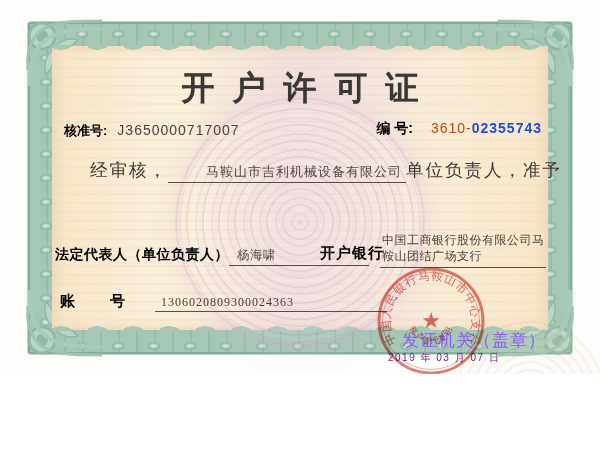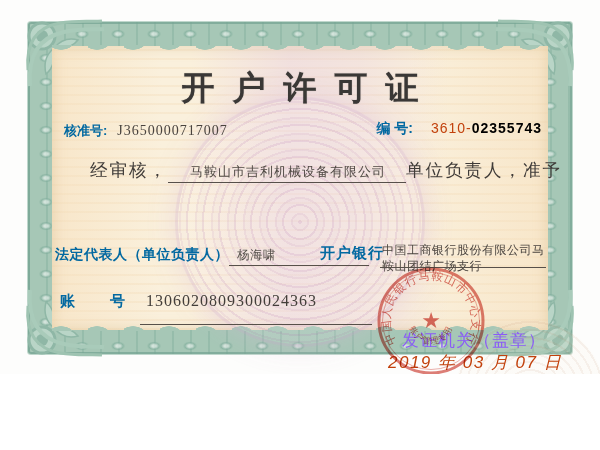--- a/index.html
+++ b/index.html
@@ -56,57 +56,57 @@
   .corner.bl{bottom:12px;left:20px;transform:scaleY(-1);}
   .corner.br{bottom:12px;right:20px;transform:scale(-1,-1);}
   
   .t{position:absolute;white-space:nowrap;}
   .title{
     top:66px;left:0;width:100%;text-align:center;
     font-family:"Liberation Serif","DejaVu Serif",serif;
     font-size:33px;font-weight:bold;letter-spacing:18px;text-indent:18px;
     color:#3a3836;text-shadow:0 0 1px rgba(58,56,54,.4);
   }
-  .lbl{font-weight:bold;color:#0369a1;}
-  .serif-val{font-family:Liberation Serif, serif;color:#4a443f;text-align:right;}
+  .lbl{font-weight:bold;color:#000000;}
+  .serif-val{font-family:Liberation Sans, sans-serif;color:#4a443f;text-align:right;}
   .approval{top:122px;left:64px;font-size:13px;}
   .approval .serif-val{font-size:14px;letter-spacing:1px;margin-left:10px;}
   .serial{top:120px;right:58px;font-size:14px;}
-  .serial .num-red{color:#000000;font-weight:bold;letter-spacing:1px;}
+  .serial .num-red{color:#1d4ed8;font-weight:bold;letter-spacing:1px;}
   .serial .pre{color:#c2410c;letter-spacing:1px;margin-left:14px;}
   .review{top:158px;left:90px;font-size:17.5px;letter-spacing:2px;color:#3f3b38;}
   .company-line{
     display:inline-block;min-width:228px;border-bottom:1.5px solid #57504a;
     font-family:"Liberation Serif","DejaVu Serif",serif;
-    font-size:13px;letter-spacing:1px;color:#4f4944;text-align:center;
+    font-size:13px;letter-spacing:1px;color:#4f4944;text-align:right;
     vertical-align:baseline;padding:0 4px 1px 6px;
   }
   .review2{top:194px;left:52px;font-size:17.5px;letter-spacing:2.5px;color:#3f3b38;}
   .legalrep{top:246px;left:55px;font-size:14px;letter-spacing:.5px;}
   .name-line{
     display:inline-block;min-width:128px;border-bottom:1.5px solid #57504a;
     font-family:"Liberation Serif","DejaVu Serif",serif;
     font-size:12.5px;color:#55504b;padding:0 4px 1px 8px;
   }
   .bank{top:244px;left:320px;font-size:15px;}
   .bank .lbl{letter-spacing:1px;}
   .bank-val{
     position:absolute;top:232px;left:382px;width:166px;white-space:normal;
-    font-size:12px;line-height:16px;color:#4a443f;letter-spacing:.5px;margin-top:10px;
+    font-size:12px;line-height:16px;color:#4a443f;letter-spacing:.5px;
   }
   .bank-underline{position:absolute;top:267px;left:380px;width:166px;border-bottom:1.5px solid #57504a;}
   .account{top:292px;left:60px;font-size:15px;}
   .account .lbl{letter-spacing:10px;}
   .acct-line{
     display:inline-block;min-width:222px;border-bottom:1.5px solid #57504a;
     font-family:"Liberation Serif","DejaVu Serif",serif;
-    font-size:16px;letter-spacing:1px;color:#433e3a;padding:0 4px 14px 6px;margin-left:5px;
+    font-size:12px;letter-spacing:1px;color:#433e3a;padding:0 4px 1px 6px;margin-left:20px;
   }
   .issuer{top:329px;left:402px;font-size:17px;letter-spacing:1px;color:#8b5cf6;}
-  .issue-date{top:351px;left:388px;font-size:17px;letter-spacing:1.5px;color:#c2410c;font-style:italic;}
+  .issue-date{top:351px;left:388px;font-size:10px;letter-spacing:1.5px;color:#701a75;}
   
   .seal{position:absolute;left:372px;top:262px;width:118px;height:118px;opacity:.85;mix-blend-mode:multiply;}
 </style>
 </head>
 <body>
 
 <div class="stage">
 
   <div class="frame"></div>
 

